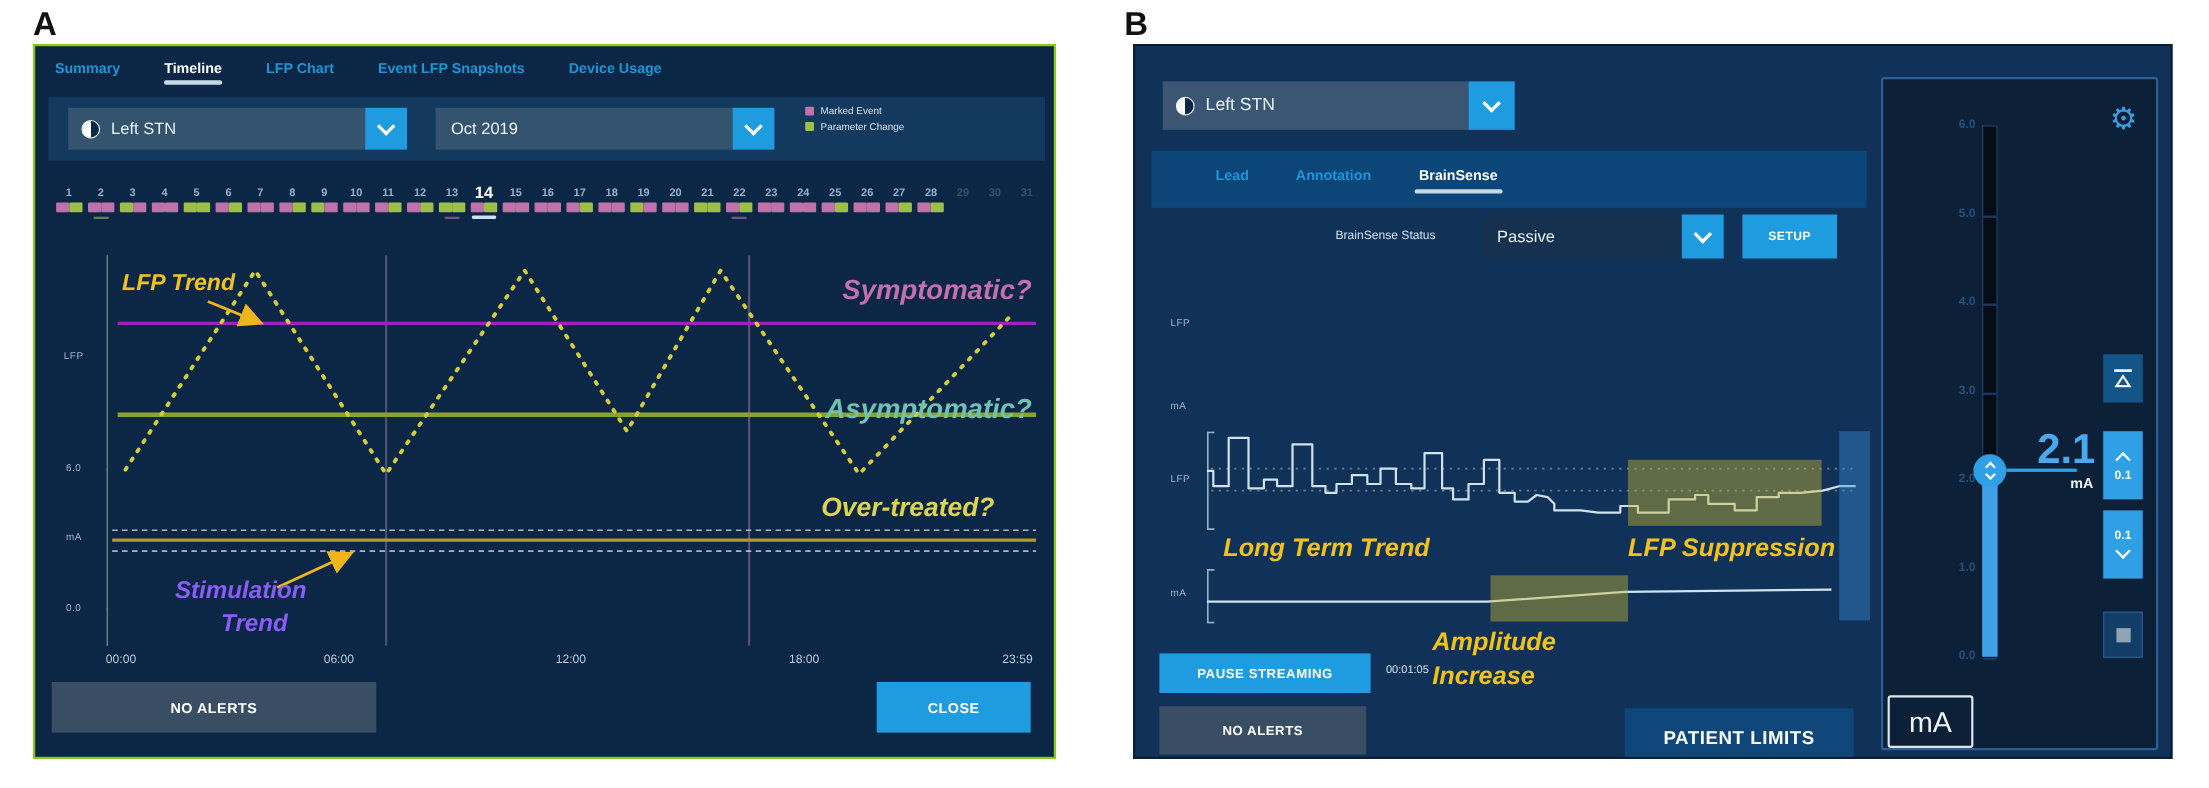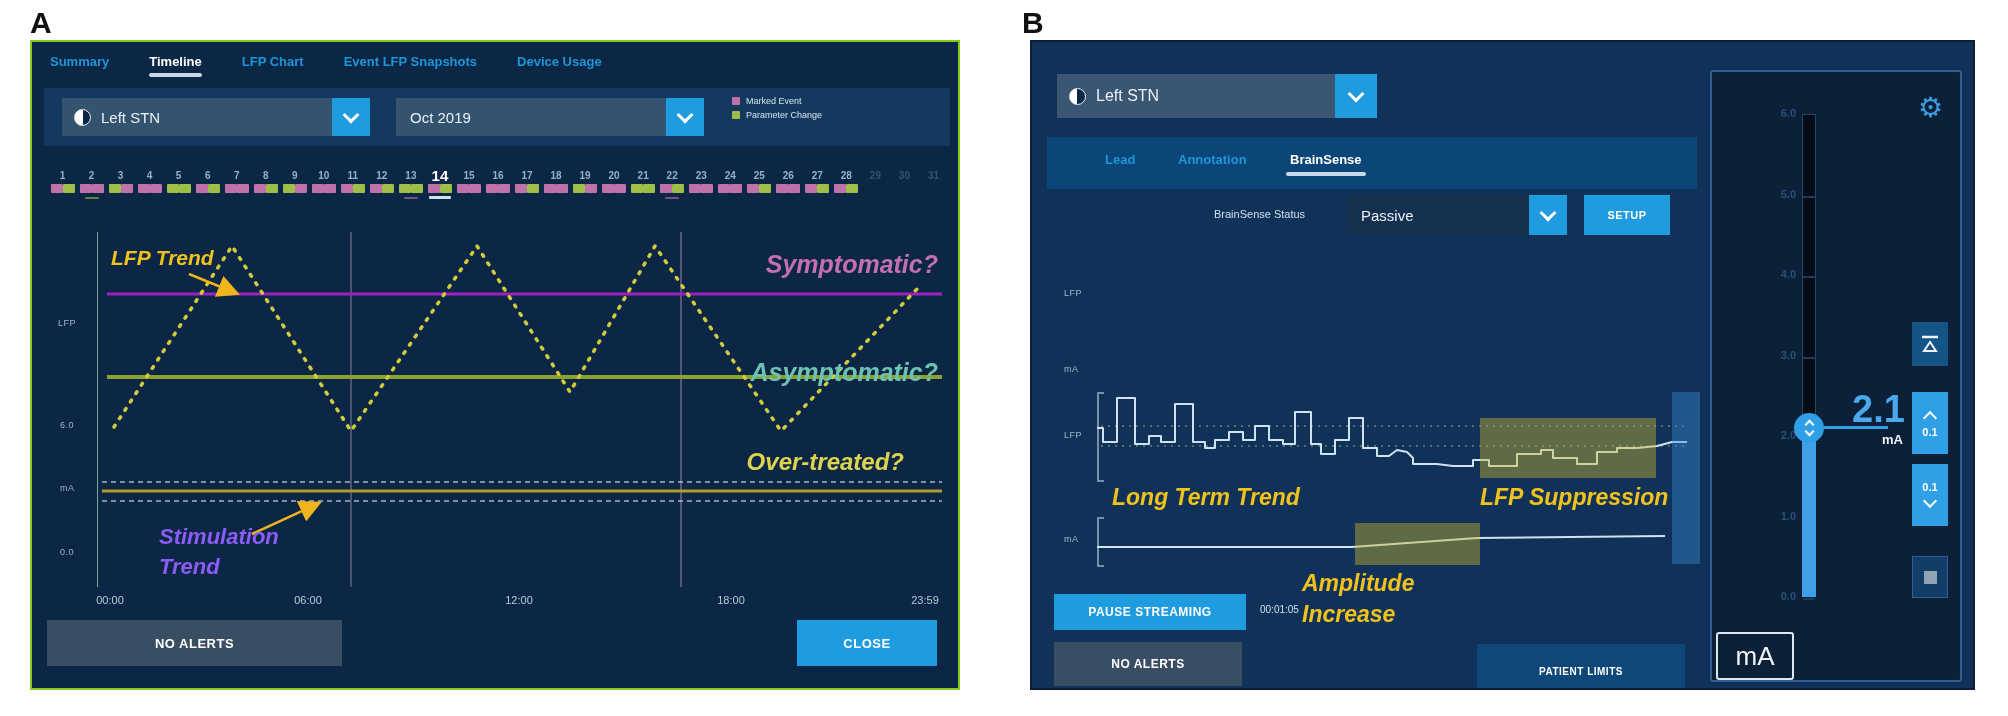--- a/index.html
+++ b/index.html
@@ -355,21 +355,21 @@
       <polyline fill="none" stroke="#d2cb3a" stroke-width="3.5" stroke-dasharray="2 8" stroke-linecap="round" stroke-linejoin="round" points="17,195 135,14 254,199 380,14 473,160 558,14 684,199 820,57"></polyline>
       <line x1="92" y1="42" x2="136" y2="60" stroke="#f0b41c" stroke-width="2.5" marker-end="url(#arrY)"></line>
       <line x1="155" y1="302" x2="218" y2="273" stroke="#f0b41c" stroke-width="2.5" marker-end="url(#arrY)"></line>
     </svg>
     <div class="annot" style="left:14px;top:14px;font-size:21px;color:#f2c21c;">LFP Trend</div>
     <div class="annot" style="right:4px;top:18px;font-size:25px;color:#c46fae;">Symptomatic?</div>
     <div class="annot" style="right:4px;top:126px;font-size:25px;color:#6fc2b2;">Asymptomatic?</div>
     <div class="annot" style="right:38px;top:216px;font-size:24px;color:#ddd34f;">Over-treated?</div>
     <div class="annot" style="left:62px;top:290px;font-size:22px;color:#8b5cf6;line-height:30px;">
       <div>Stimulation</div>
-      <div style="">Trend</div>
+      <div style="margin-left:42px;">Trend</div>
     </div>
   </div>
 
   <span class="timelabA" style="left:78px;">00:00</span>
   <span class="timelabA" style="left:276px;">06:00</span>
   <span class="timelabA" style="left:487px;">12:00</span>
   <span class="timelabA" style="left:699px;">18:00</span>
   <span class="timelabA" style="left:893px;">23:59</span>
 
   <div class="btn btn-dark abs" style="left:15px;top:578px;width:295px;height:46px;font-size:13px;">NO ALERTS</div>
@@ -430,21 +430,21 @@
   <div class="annot" style="left:80px;top:442px;font-size:23px;color:#f2c21c;">Long Term Trend</div>
   <div class="annot" style="left:448px;top:442px;font-size:23px;color:#f2c21c;">LFP Suppression</div>
   <div class="annot" style="left:270px;top:526px;font-size:23px;color:#f2c21c;line-height:31px;">
     <div>Amplitude</div>
     <div>Increase</div>
   </div>
 
   <div class="btn btn-blue abs" style="left:22px;top:552px;width:192px;height:36px;font-size:12px;">PAUSE STREAMING</div>
   <span class="abs" style="left:228px;top:562px;font-size:10px;color:#cfe0ee;">00:01:05</span>
   <div class="btn btn-dark abs" style="left:22px;top:600px;width:188px;height:44px;font-size:12px;">NO ALERTS</div>
-  <div class="btn btn-mid abs" style="left:445px;top:602px;width:208px;height:54px;font-size:10px;">PATIENT LIMITS</div>
+  <div class="btn btn-mid abs" style="left:445px;top:602px;width:208px;height:54px;font-size:17px;">PATIENT LIMITS</div>
 
   <div class="sidepanel">
     <div class="gear">⚙</div>
     <div class="scale-lab" style="top: 35px;">6.0</div>
       <div class="scale-lab" style="top: 115.5px;">5.0</div>
       <div class="scale-lab" style="top: 196px;">4.0</div>
       <div class="scale-lab" style="top: 276.5px;">3.0</div>
       <div class="scale-lab" style="top: 357px;">2.0</div>
       <div class="scale-lab" style="top: 437.5px;">1.0</div>
       <div class="scale-lab" style="top: 518px;">0.0</div>

